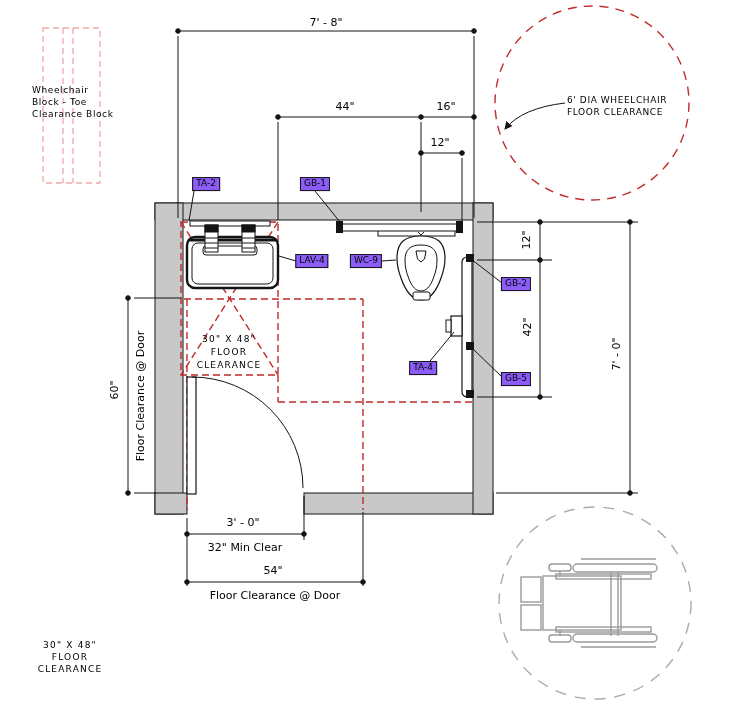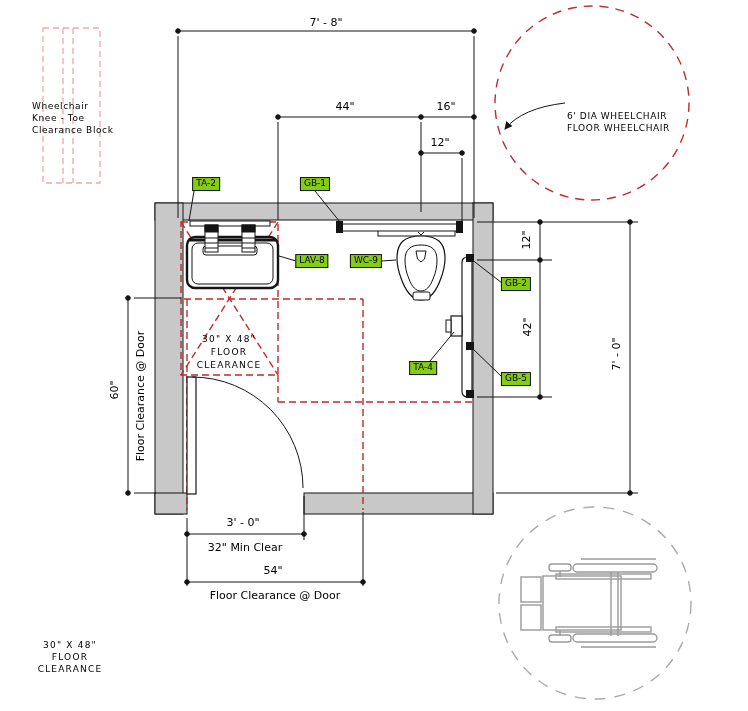--- a/index.html
+++ b/index.html
@@ -3,22 +3,22 @@
 <meta charset="utf-8">
 <style>
   html,body{margin:0;padding:0;background:#fff;}
   #canvas{position:relative;width:748px;height:711px;background:#ffffff;overflow:hidden;
           font-family:"DejaVu Sans",sans-serif;}
   svg{position:absolute;left:0;top:0;}
   .txt{position:absolute;font-size:11px;color:#000;white-space:nowrap;
        transform:translate(-50%,-50%);line-height:1;}
   .rot{transform:translate(-50%,-50%) rotate(-90deg);}
   .sm{font-size:9px;letter-spacing:1.2px;}
-  .note{position:absolute;font-size:9px;color:#000;white-space:nowrap;letter-spacing:0.6px;line-height:1;margin-top:16px;}
-  .tagbox{position:absolute;transform:translate(-50%,-50%);border:1px solid #141414;background:#84cc16;
+  .note{position:absolute;font-size:9px;color:#000;white-space:nowrap;letter-spacing:0.6px;line-height:1;}
+  .tagbox{position:absolute;transform:translate(-50%,-50%);border:1px solid #141414;background:#8b5cf6;
           font-size:9px;color:#000;padding:1px 3px;white-space:nowrap;line-height:1.1;}
 </style>
 </head>
 <body>
 
 <div id="canvas">
 
 <svg width="748" height="711" viewBox="0 0 748 711">
   <defs>
     <marker id="arrow" markerWidth="8" markerHeight="8" refX="7" refY="4" orient="auto">
@@ -191,25 +191,25 @@
       <line x1="618" y1="572" x2="618" y2="636"></line>
       <rect x="521" y="577" width="20" height="25"></rect>
       <rect x="521" y="605" width="20" height="25"></rect>
       <line x1="560" y1="571" x2="560" y2="577"></line>
       <line x1="560" y1="630" x2="560" y2="636"></line>
     </g>
   </g>
 </svg>
 
 <div class="note" style="left:32px;top:86px">Wheelchair</div>
-<div class="note" style="left:32px;top:98px">Knee - Toe</div>
+<div class="note" style="left:32px;top:98px">Block - Toe</div>
 <div class="note" style="left:32px;top:110px">Clearance Block</div>
 
 <div class="note" style="left:567px;top:96px">6' DIA WHEELCHAIR</div>
-<div class="note" style="left:567px;top:108px">FLOOR WHEELCHAIR</div>
+<div class="note" style="left:567px;top:108px">FLOOR CLEARANCE</div>
 
 <div class="txt" style="left:326px;top:22px">7' - 8"</div>
 <div class="txt" style="left:345px;top:106px">44"</div>
 <div class="txt" style="left:446px;top:106px">16"</div>
 <div class="txt" style="left:440px;top:142px">12"</div>
 <div class="txt rot" style="left:526px;top:240px">12"</div>
 <div class="txt rot" style="left:527px;top:327px">42"</div>
 <div class="txt rot" style="left:616px;top:354px">7' - 0"</div>
 <div class="txt rot" style="left:114px;top:390px">60"</div>
 <div class="txt rot" style="left:140px;top:396px">Floor Clearance @ Door</div>
@@ -221,19 +221,19 @@
 <div class="txt sm" style="left:229px;top:339px">30" X 48"</div>
 <div class="txt sm" style="left:229px;top:352px">FLOOR</div>
 <div class="txt sm" style="left:229px;top:365px">CLEARANCE</div>
 
 <div class="txt sm" style="left:70px;top:645px">30" X 48"</div>
 <div class="txt sm" style="left:70px;top:657px">FLOOR</div>
 <div class="txt sm" style="left:70px;top:669px">CLEARANCE</div>
 
 <div class="tagbox" style="left:206px;top:184px">TA-2</div>
 <div class="tagbox" style="left:315px;top:184px">GB-1</div>
-<div class="tagbox" style="left:312px;top:261px">LAV-8</div>
+<div class="tagbox" style="left:312px;top:261px">LAV-4</div>
 <div class="tagbox" style="left:366px;top:261px">WC-9</div>
 <div class="tagbox" style="left:516px;top:284px">GB-2</div>
 <div class="tagbox" style="left:423px;top:368px">TA-4</div>
 <div class="tagbox" style="left:516px;top:379px">GB-5</div>
 
 </div>
 
 </body></html>

